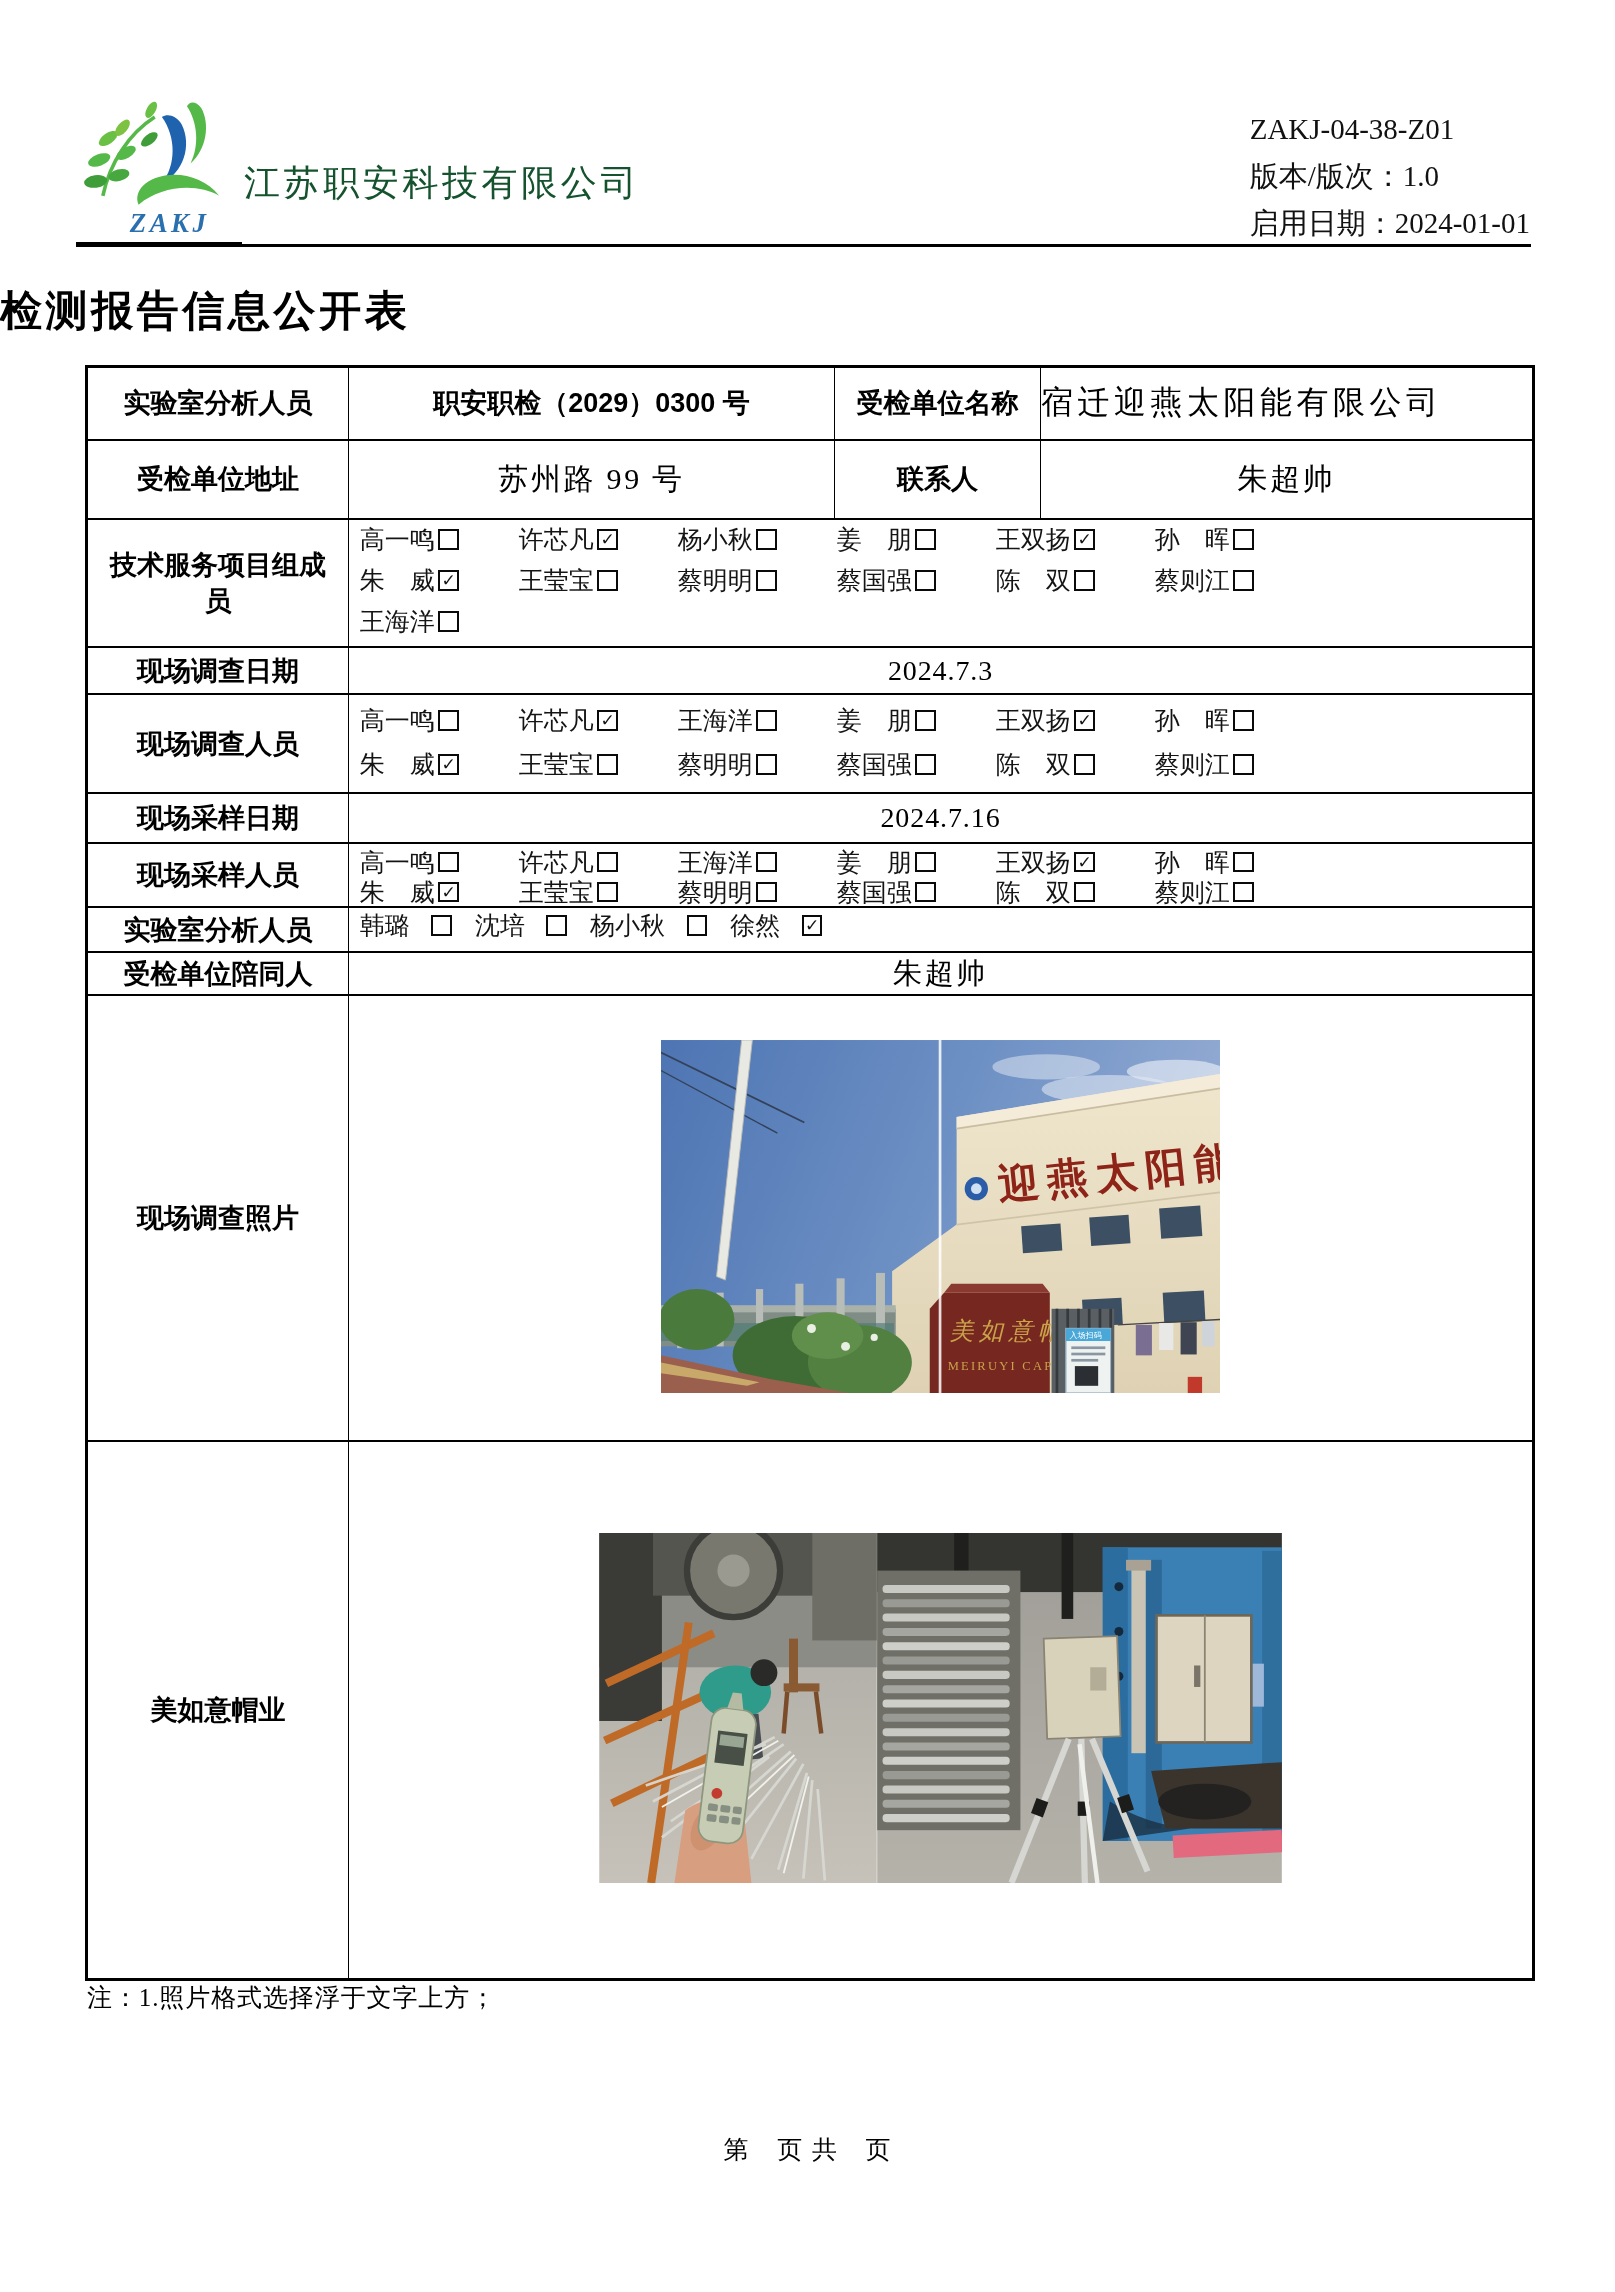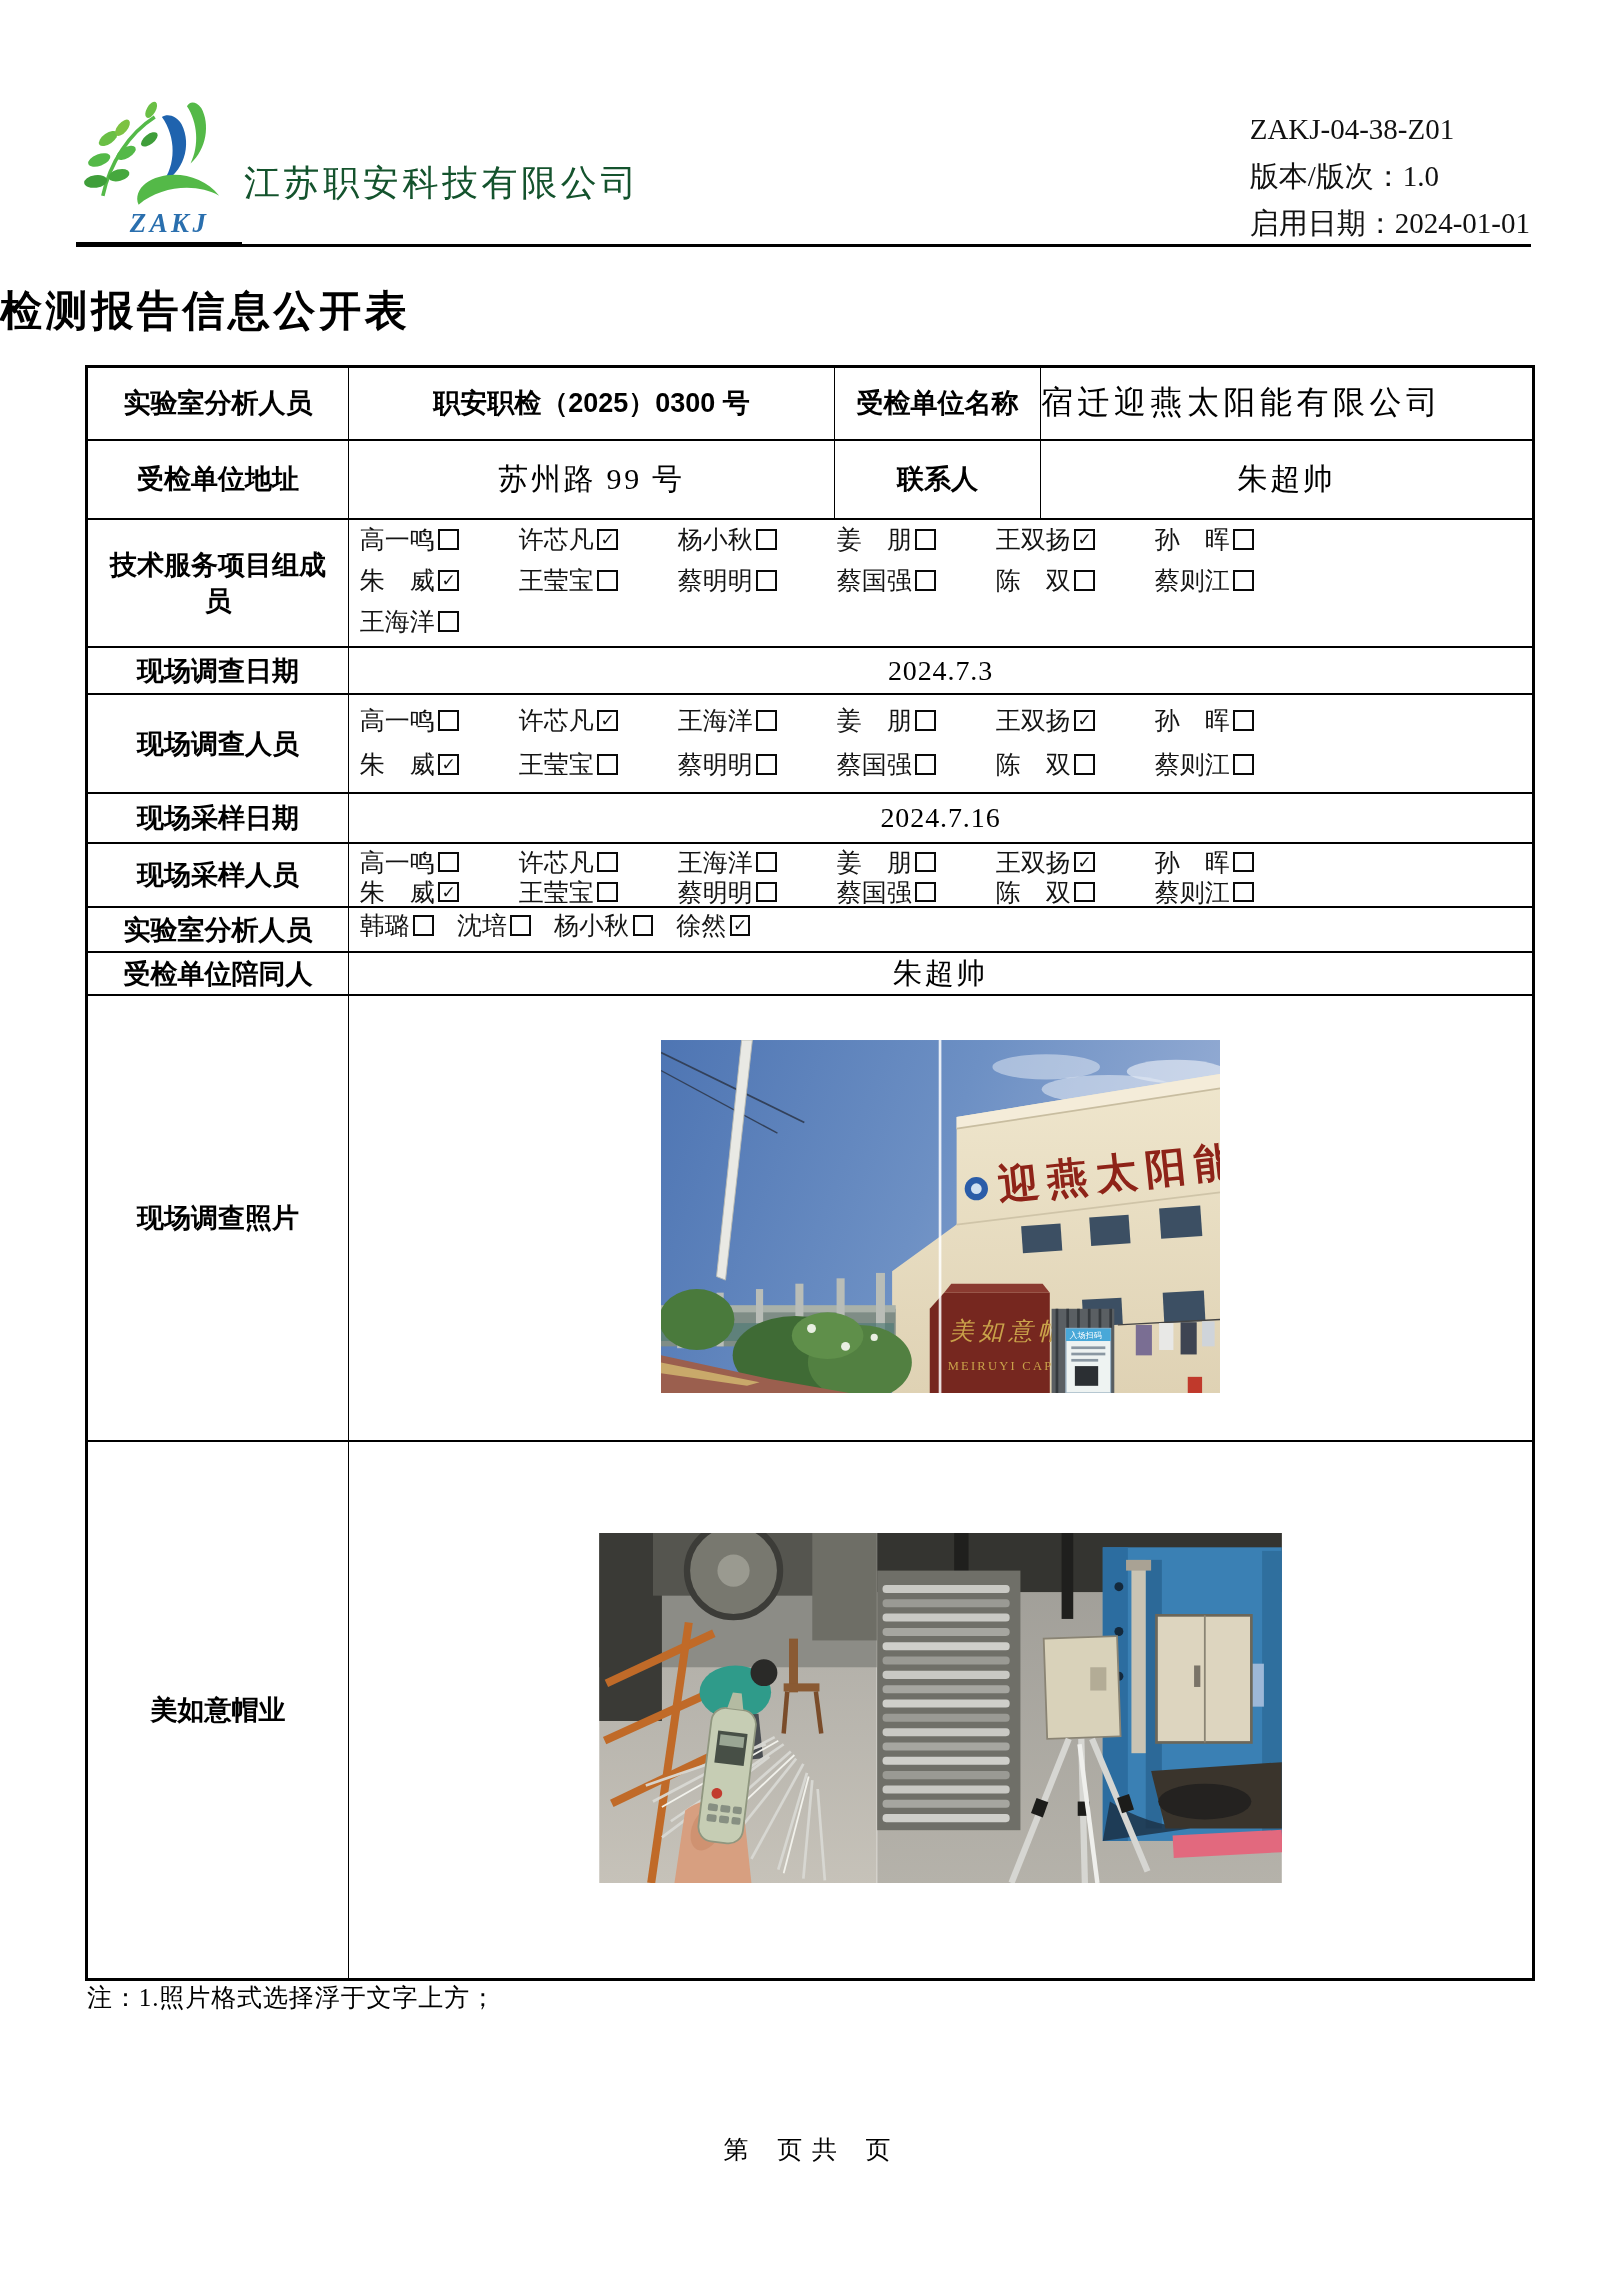--- a/index.html
+++ b/index.html
@@ -38,21 +38,21 @@
   .staff-rows{padding:3.6px 0 0 10.7px;}
   .staff-row{display:flex;align-items:flex-start;}
   .rows-tech .staff-row{height:41px;}
   .rows-survey{padding-top:9px;}
   .rows-survey .staff-row{height:44px;}
   .rows-sampling{padding-top:0.9px;}
   .rows-sampling .staff-row{height:30px;}
   .rows-lab{padding-top:0;}
   .rows-lab .staff-row{height:41px;}
   .staff{width:159px;display:flex;align-items:center;font-size:25px;color:#141414;}
-  .rows-lab .staff{width:auto;margin-right:23px;}
+  .rows-lab .staff{width:auto;margin-right:23px;gap:18px;}
   .sname{white-space:pre;}
   .cbx{box-sizing:border-box;width:20.6px;height:20.6px;border:2.7px solid #0a0a0a;margin-left:3.6px;
        display:inline-flex;align-items:center;justify-content:center;
        font-family:"DejaVu Sans",sans-serif;font-size:17px;font-weight:bold;line-height:1;flex:0 0 auto;}
 
   
   td.photo-cell{vertical-align:top;text-align:center;}
   .photo1-off{padding-top:77px;}
   .photo2-off{padding-top:139px;}
   .photo-pair{display:inline-flex;}
@@ -101,21 +101,21 @@
     <colgroup>
         <col style="width:262px">
         <col style="width:486px">
         <col style="width:206px">
         <col style="width:493px">
       </colgroup>
 
     <tbody>
         <tr style="height:73px">
       <td class="lbl">实验室分析人员</td>
-      <td class="val-bold">职安职检（2025）0300 号</td>
+      <td class="val-bold">职安职检（2029）0300 号</td>
       <td class="lbl">受检单位名称</td>
       <td class="val-kai">宿迁迎燕太阳能有限公司</td>
     </tr>
 
     <tr style="height:79px">
       <td class="lbl">受检单位地址</td>
       <td class="val-kai-sm">苏州路 99 号</td>
       <td class="lbl">联系人</td>
       <td class="val-kai-sm">朱超帅</td>
     </tr>

